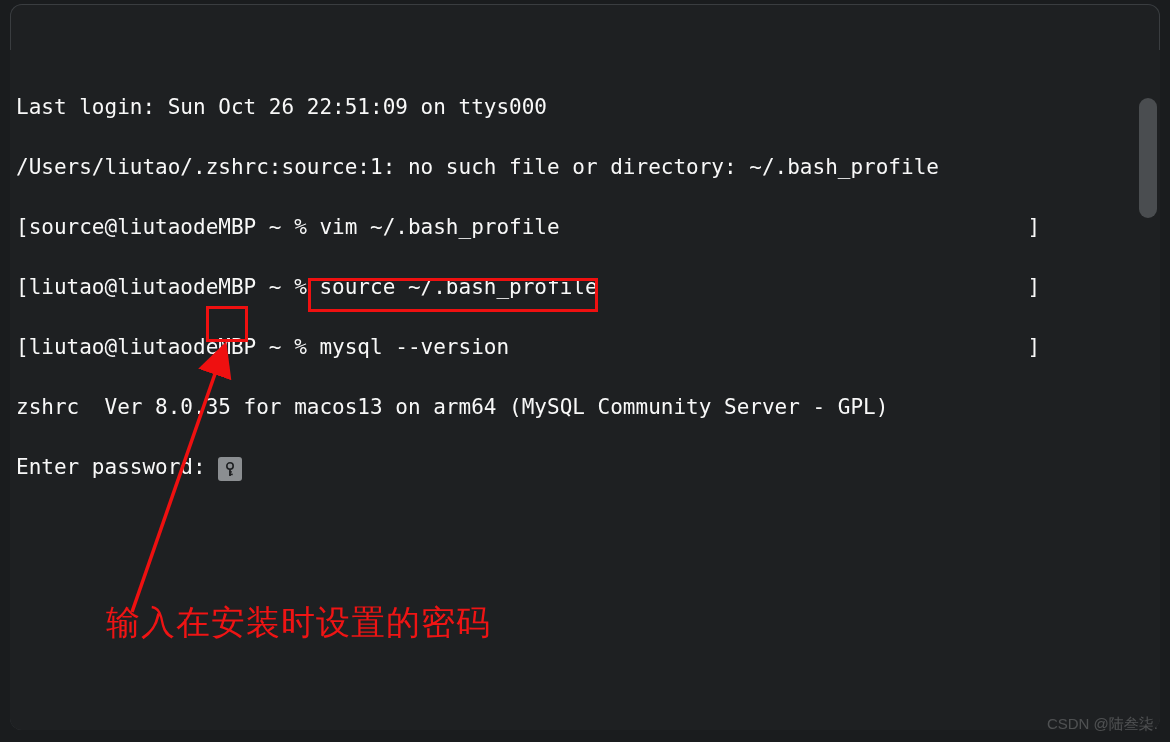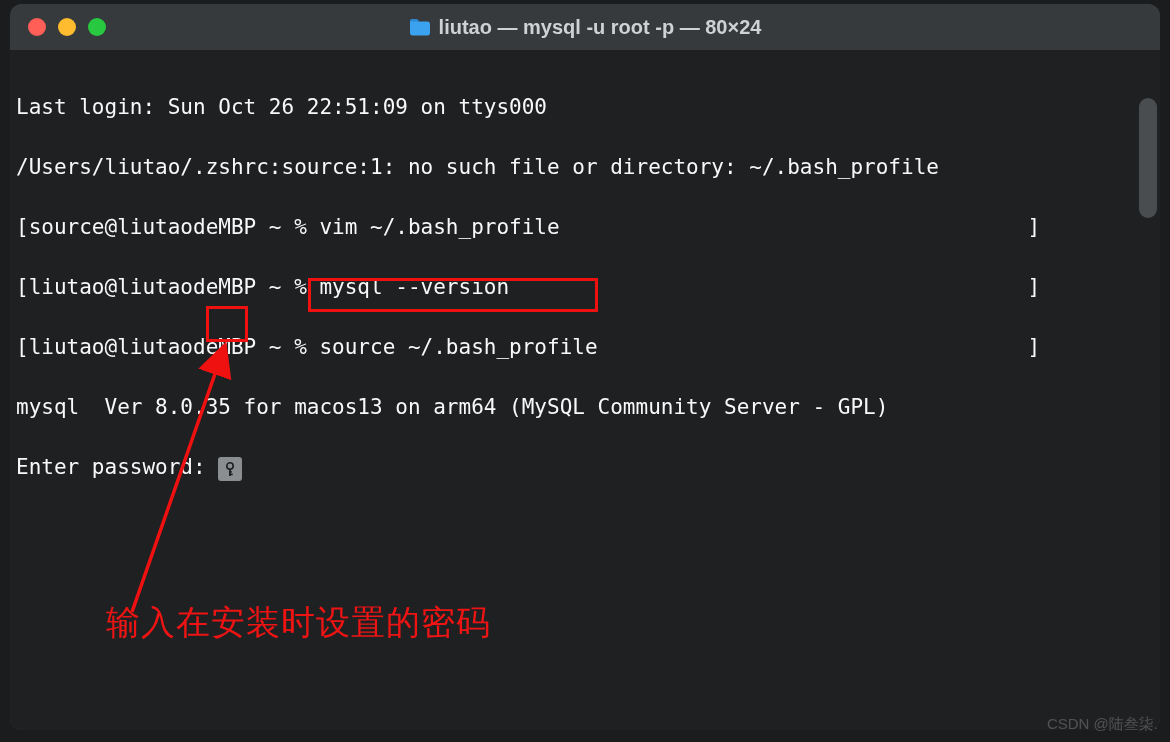--- a/index.html
+++ b/index.html
@@ -135,45 +135,29 @@
     font-size: 15px;
     font-family: sans-serif;
     pointer-events: none;
   }
 </style>
 </head>
 <body>
 
 <div class="window">
 
-  <div class="titlebar">
-    <div class="traffic-lights">
-      <div class="dot red"></div>
-      <div class="dot yellow"></div>
-      <div class="dot green"></div>
-    </div>
-    <div class="title">
-      <span class="folder-icon">
-        <svg width="22" height="18" viewBox="0 0 22 18">
-          <path d="M1 3.5C1 2.12 2.12 1 3.5 1H8l2 2.4h8.5c1.38 0 2.5 1.12 2.5 2.5V15c0 1.38-1.12 2.5-2.5 2.5H3.5C2.12 17.5 1 16.38 1 15V3.5Z" fill="#3aa2ef"></path>
-          <path d="M1 3.5C1 2.12 2.12 1 3.5 1H8l2 2.4H1V3.5Z" fill="#2b87d4"></path>
-        </svg>
-      </span>
-      <span>liutao — mysql -u root -p — 80×24</span>
-    </div>
-  </div>
 
   <div class="terminal">
     <div class="terminal-inner">
 <span class="line">Last login: Sun Oct 26 22:51:09 on ttys000</span>
 <span class="line">/Users/liutao/.zshrc:source:1: no such file or directory: ~/.bash_profile</span>
 <span class="line">[source@liutaodeMBP ~ % vim ~/.bash_profile                                     ]</span>
+<span class="line">[liutao@liutaodeMBP ~ % source ~/.bash_profile                                  ]</span>
 <span class="line">[liutao@liutaodeMBP ~ % mysql --version                                         ]</span>
-<span class="line">[liutao@liutaodeMBP ~ % source ~/.bash_profile                                  ]</span>
-<span class="line">mysql  Ver 8.0.35 for macos13 on arm64 (MySQL Community Server - GPL)</span>
+<span class="line">zshrc  Ver 8.0.35 for macos13 on arm64 (MySQL Community Server - GPL)</span>
 <span class="line"><span>Enter password: </span><span class="key-badge"><svg width="14" height="16" viewBox="0 0 14 16">
               <circle cx="7" cy="5" r="3.2" fill="none" stroke="#1e2022" stroke-width="1.6"></circle>
               <rect x="6.1" y="7.8" width="1.8" height="7.2" fill="#1e2022"></rect>
               <rect x="6.1" y="12.6" width="3.6" height="1.6" fill="#1e2022"></rect>
               <rect x="6.1" y="10.2" width="2.8" height="1.4" fill="#1e2022"></rect>
             </svg></span></span>
     </div>
 
     <div class="scrollbar"></div>
 

